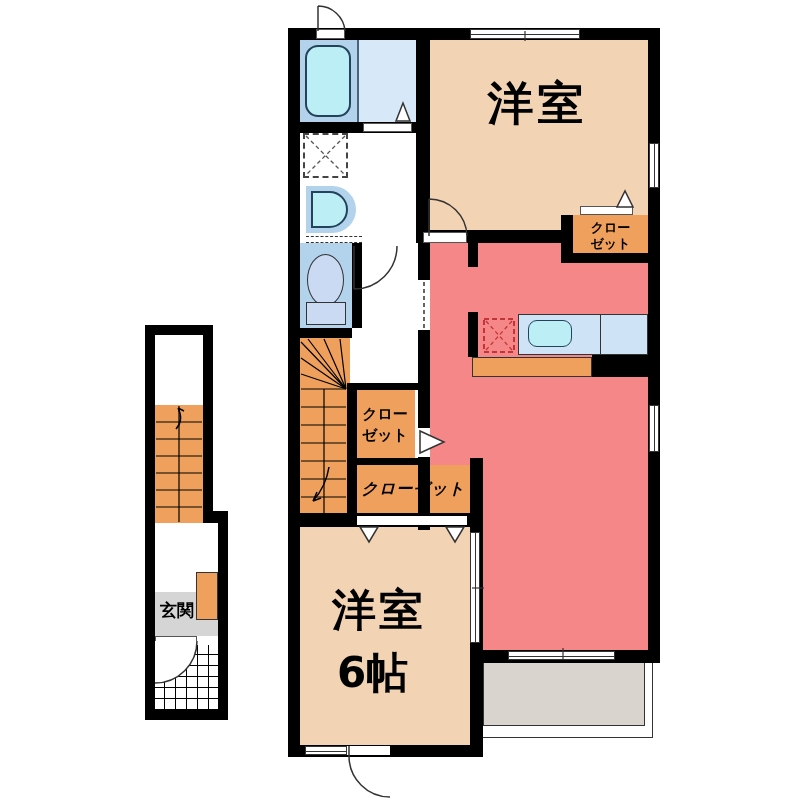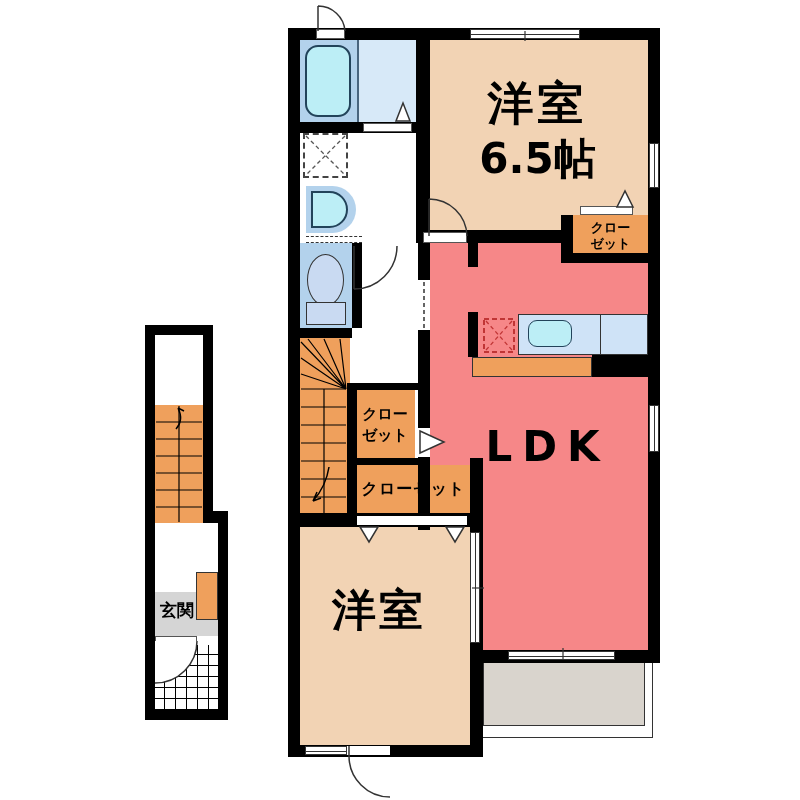--- a/index.html
+++ b/index.html
@@ -141,34 +141,33 @@
       <path d="M156 422 L202 422 M156 439 L202 439 M156 456 L202 456 M156 473 L202 473 M156 490 L202 490 M156 507 L202 507"></path>
       <path d="M179 406 L179 522"></path>
     </g>
     <path d="M176 429 Q184 420 178 408 M178 408 L184 411" fill="none" stroke="#000" stroke-width="1.5"></path>
 
     <path d="M155 641 L197 641 A42 42 0 0 1 155 683 Z" fill="#fff" stroke="none"></path>
     <path d="M197 641 A42 42 0 0 1 155 683" fill="none" stroke="#333" stroke-width="1.5"></path>
   </svg>
 
   <div class="lbl" style="left:430px;top:80px;width:215px;font-size:46px;letter-spacing:4px;">洋室</div>
-  <div class="lbl" style="left:430px;top:138px;width:215px;font-size:42px;">6.5帖</div>
 
   <div class="lbl" style="left:573px;top:220px;width:75px;font-size:13px;line-height:1.2;">
     <div>クロー</div>
     <div>ゼット</div>
   </div>
 
-  <div class="lbl" style="left:440px;top:426px;width:215px;font-size:42px;letter-spacing:10px;">LDK</div>
 
   <div class="lbl" style="left:355px;top:404px;width:60px;font-size:15px;line-height:1.4;">
     <div>クロー</div>
     <div>ゼット</div>
   </div>
 
-  <div class="lbl" style="left:357px;top:481px;width:113px;font-size:16px;letter-spacing:1px;">クローゼット</div>
+  <div class="lbl" style="left:357px;top:481px;width:113px;font-size:16px;letter-spacing:1px;font-style:italic;">クローゼット</div>
 
   <div class="lbl" style="left:300px;top:588px;width:158px;font-size:44px;letter-spacing:3px;">洋室</div>
+  <div class="lbl" style="left:300px;top:652px;width:145px;font-size:42px;">6帖</div>
 
 
   <div class="lbl" style="left:153px;top:602px;width:48px;font-size:17px;">玄関</div>
 
 </div>
 
 </body></html>

